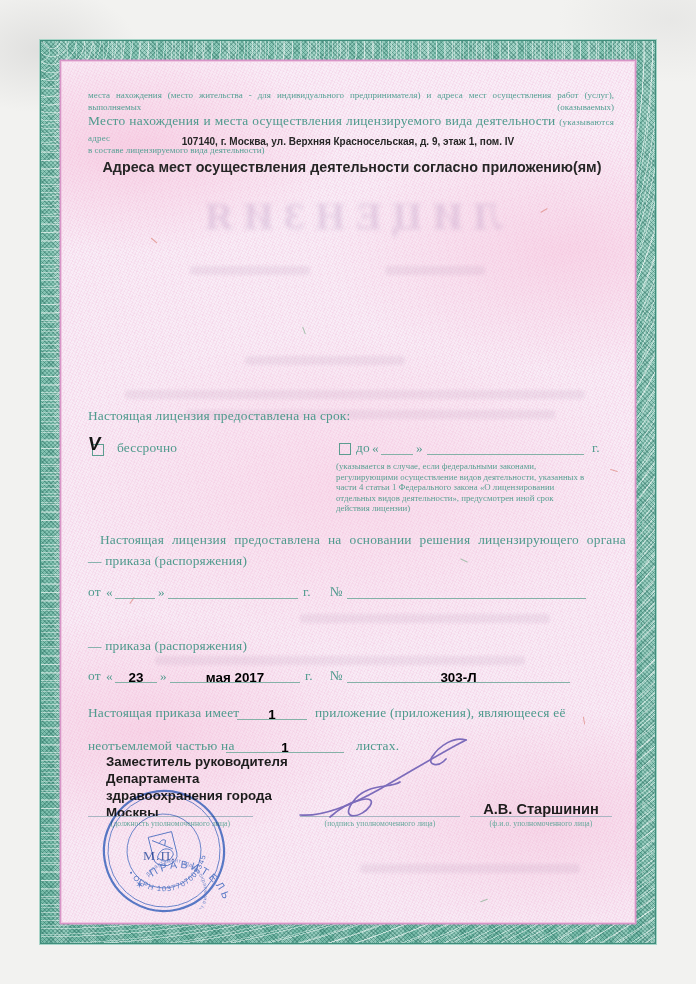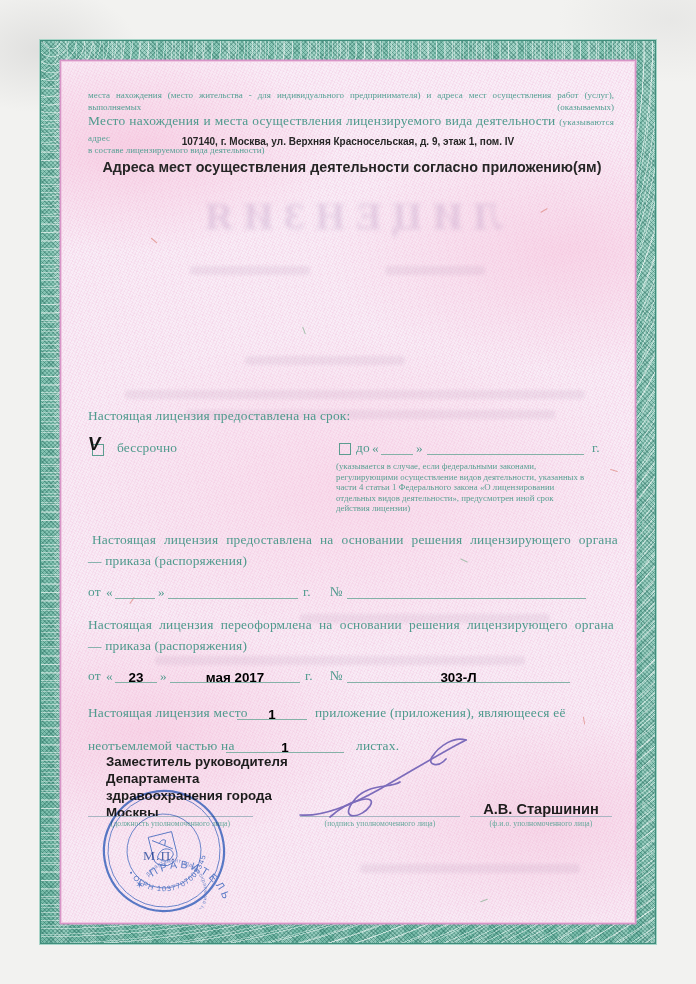--- a/index.html
+++ b/index.html
@@ -100,60 +100,59 @@
     <span class="abs t" style="left:117px;top:440px">бессрочно</span>
     <span class="chkbox" style="left:339px;top:443px"></span>
     <span class="abs t" style="left:356px;top:440px">до</span>
     <span class="abs t" style="left:372px;top:440px">«</span>
     <span class="rule" style="left:381px;top:440px;width:32px"></span>
     <span class="abs t" style="left:416px;top:440px">»</span>
     <span class="rule" style="left:427px;top:440px;width:157px"></span>
     <span class="abs t" style="left:592px;top:440px">г.</span>
     <div class="abs" style="left:336px;top:461px;width:252px;font-size:8.8px;line-height:10.6px;color:#5aa093">(указывается в случае, если федеральными законами, регулирующими осуществление видов деятельности, указанных в части 4 статьи 1 Федерального закона «О лицензировании отдельных видов деятельности», предусмотрен иной срок действия лицензии)</div>
 
-    <div class="jline t" style="left:92px;top:532px;width:526px">Настоящая лицензия предоставлена на основании решения лицензирующего органа</div>
+    <div class="jline t" style="left:100px;top:532px;width:526px">Настоящая лицензия предоставлена на основании решения лицензирующего органа</div>
     <div class="abs t" style="left:88px;top:553px">— приказа (распоряжения)</div>
     <div class="row" style="top:584px">
       <span class="abs t" style="left:88px">от</span>
       <span class="abs t" style="left:106px">«</span>
       <span class="rule" style="left:115px;top:0;width:40px">
           <span class="val"></span>
         </span>
       <span class="abs t" style="left:158px">»</span>
       <span class="rule" style="left:168px;top:0;width:130px">
           <span class="val"></span>
         </span>
       <span class="abs t" style="left:303px">г.</span>
       <span class="abs t" style="left:330px">№</span>
       <span class="rule" style="left:347px;top:0;width:239px">
           <span class="val"></span>
         </span>
     </div>
 
-    <div class="jline t" style="left:88px;top:617px;width:526px">Настоящая лицензия переоформлена на основании решения лицензирующего органа</div>
     <div class="abs t" style="left:88px;top:638px">— приказа (распоряжения)</div>
     <div class="row" style="top:668px">
       <span class="abs t" style="left:88px">от</span>
       <span class="abs t" style="left:106px">«</span>
       <span class="rule" style="left:115px;top:0;width:42px">
           <span class="val">23</span>
         </span>
       <span class="abs t" style="left:160px">»</span>
       <span class="rule" style="left:170px;top:0;width:130px">
           <span class="val">мая 2017</span>
         </span>
       <span class="abs t" style="left:305px">г.</span>
       <span class="abs t" style="left:330px">№</span>
       <span class="rule" style="left:347px;top:0;width:223px">
           <span class="val">303-Л</span>
         </span>
     </div>
 
     <div class="row" style="top:705px">
-      <span class="abs t" style="left:88px">Настоящая лицензия место</span>
+      <span class="abs t" style="left:88px">Настоящая приказа имеет</span>
       <span class="rule" style="left:237px;top:0;width:70px">
           <span class="val">1</span>
         </span>
       <span class="abs t" style="left:315px">приложение (приложения), являющееся её</span>
     </div>
     <div class="row" style="top:738px">
       <span class="abs t" style="left:88px">неотъемлемой частью на</span>
       <span class="rule" style="left:226px;top:0;width:118px">
           <span class="val">1</span>
         </span>

